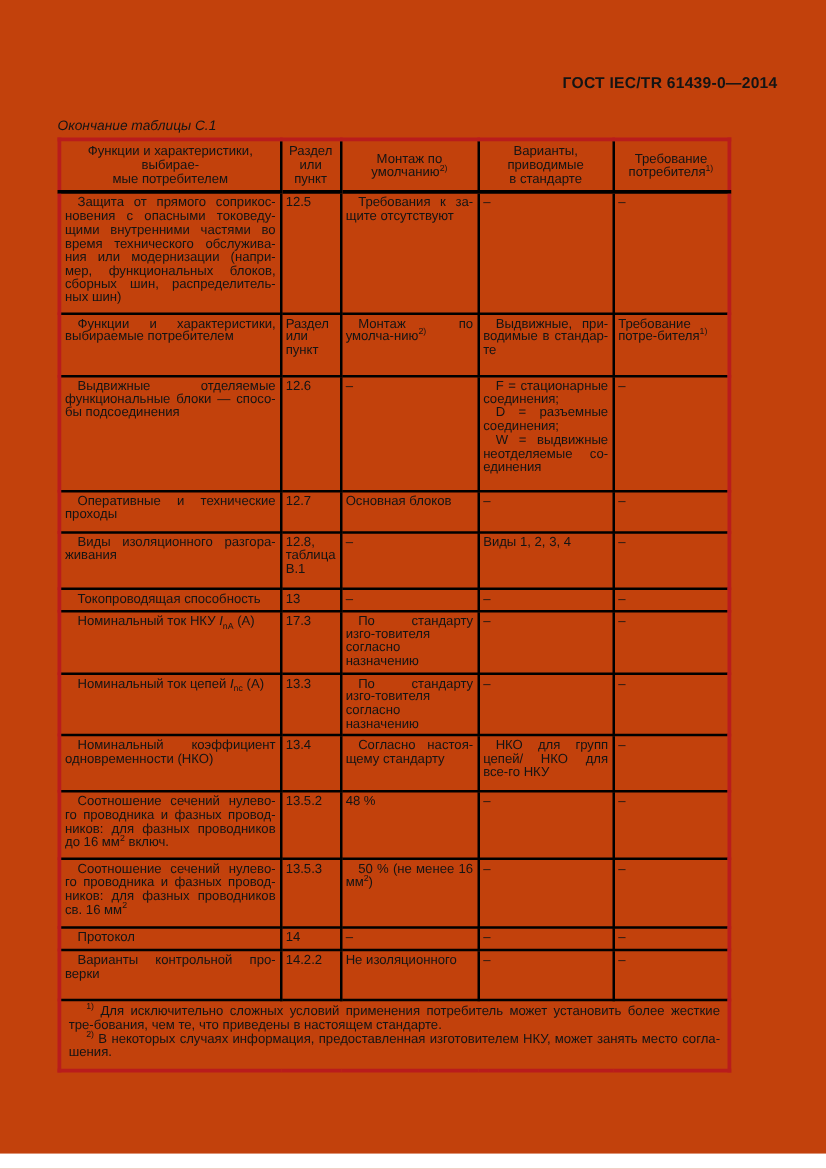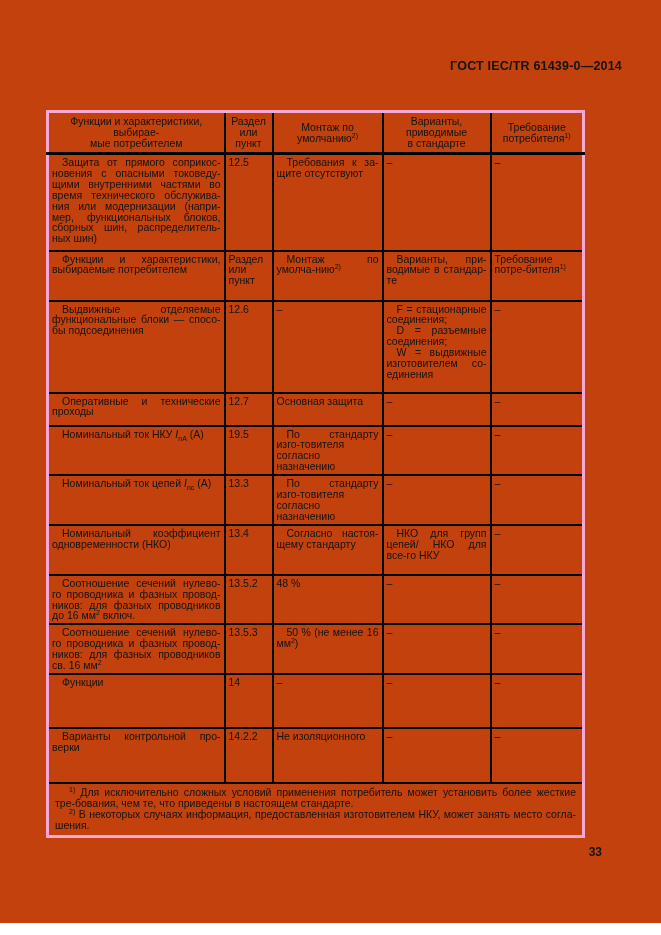--- a/index.html
+++ b/index.html
@@ -13,21 +13,21 @@
   }
   .caption{
     position:absolute;top:95px;left:46px;width:536px;
     font-style:italic;font-size:11px;
   }
   .table-wrap{position:absolute;top:110px;left:46px;width:536px;}
   table{
     border-collapse:collapse;table-layout:fixed;width:536px;
     font-size:10.5px;line-height:10.9px;color:#141414;
   }
-  table{border:3px solid #f9a8d4;padding-left:46px;}
+  table{border:3px solid #b91c1c;padding-left:46px;}
   th,td{border:2px solid #000;vertical-align:top;padding:2px 3px;}
   thead th{
     border-bottom:3px solid #000;font-weight:normal;text-align:center;
     vertical-align:middle;padding:3px 2px;height:33px;
   }
   td.c-just{text-align:justify;}
   td .p{text-align:justify;text-indent:10px;}
   td.c-first{text-align:justify;margin-top:44px;}
   td.c-first .p{text-indent:10px;}
   td.c-center{text-align:left;}
@@ -53,20 +53,21 @@
   .page-number{
     position:absolute;top:845px;left:46px;width:556px;
     text-align:right;font-weight:bold;font-size:12px;
   }
 </style>
 </head>
 <body>
 
 <div class="page">
   <div class="doc-header">ГОСТ IEC/TR 61439-0—2014</div>
+  <div class="caption">Окончание таблицы С.1</div>
 
   <div class="table-wrap">
     <table>
       <colgroup>
         <col style="width:177px">
           <col style="width:48px">
           <col style="width:110px">
           <col style="width:108px">
           <col style="width:93px">
       </colgroup>
@@ -93,51 +94,69 @@
           </tr>
           <tr>
             <td class="c-first">
               <div class="p">Функции и характеристики, выбираемые потребителем</div>
             </td>
             <td class="c-center">Раздел<br>или<br>пункт</td>
             <td class="c-just">
               <div class="p">Монтаж по умолча-нию<sup>2)</sup></div>
             </td>
             <td class="c-just">
-              <div class="p">Варианты, при-водимые в стандар-те</div>
+              <div class="p">Выдвижные, при-водимые в стандар-те</div>
             </td>
             <td class="c-center">Требование потре-бителя<sup>1)</sup></td>
           </tr>
           <tr>
             <td class="c-first">
               <div class="p">Выдвижные отделяемые функциональные блоки — спосо-бы подсоединения</div>
             </td>
             <td class="c-center">12.6</td>
             <td class="c-center">–</td>
             <td class="c-just">
               <div class="p">F = стационарные соединения;</div>
               <div class="p">D = разъемные соединения;</div>
-              <div class="p">W = выдвижные изготовителем со-единения</div>
+              <div class="p">W = выдвижные неотделяемые со-единения</div>
             </td>
             <td class="c-center">–</td>
           </tr>
           <tr>
             <td class="c-first">
               <div class="p">Оперативные и технические проходы</div>
             </td>
             <td class="c-center">12.7</td>
-            <td class="c-center">Основная защита</td>
+            <td class="c-center">Основная блоков</td>
+            <td class="c-center">–</td>
+            <td class="c-center">–</td>
+          </tr>
+          <tr>
+            <td class="c-first">
+              <div class="p">Виды изоляционного разгора-живания</div>
+            </td>
+            <td class="c-center">12.8,<br>таблица<br>В.1</td>
+            <td class="c-center">–</td>
+            <td class="c-center">Виды 1, 2, 3, 4</td>
+            <td class="c-center">–</td>
+          </tr>
+          <tr>
+            <td class="c-first">
+              <div class="p">Токопроводящая способность</div>
+            </td>
+            <td class="c-center">13</td>
+            <td class="c-center">–</td>
             <td class="c-center">–</td>
             <td class="c-center">–</td>
           </tr>
           <tr>
             <td class="c-first">
               <div class="p">Номинальный ток НКУ <i>I</i><sub>nA</sub> (А)</div>
             </td>
-            <td class="c-center">19.5</td>
+            <td class="c-center">17.3</td>
             <td class="c-just">
               <div class="p">По стандарту изго-товителя согласно назначению</div>
             </td>
             <td class="c-center">–</td>
             <td class="c-center">–</td>
           </tr>
           <tr>
             <td class="c-first">
               <div class="p">Номинальный ток цепей <i>I</i><sub>nc</sub> (А)</div>
             </td>
@@ -176,21 +195,21 @@
             </td>
             <td class="c-center">13.5.3</td>
             <td class="c-just">
               <div class="p">50 % (не менее 16 мм<sup>2</sup>)</div>
             </td>
             <td class="c-center">–</td>
             <td class="c-center">–</td>
           </tr>
           <tr>
             <td class="c-first">
-              <div class="p">Функции</div>
+              <div class="p">Протокол</div>
             </td>
             <td class="c-center">14</td>
             <td class="c-center">–</td>
             <td class="c-center">–</td>
             <td class="c-center">–</td>
           </tr>
           <tr>
             <td class="c-first">
               <div class="p">Варианты контрольной про-верки</div>
             </td>
@@ -202,14 +221,13 @@
           <tr class="foot-row">
             <td colspan="5" class="foot">
               <div class="p"><sup>1)</sup> Для исключительно сложных условий применения потребитель может установить более жесткие тре-бования, чем те, что приведены в настоящем стандарте.</div>
               <div class="p"><sup>2)</sup> В некоторых случаях информация, предоставленная изготовителем НКУ, может занять место согла-шения.</div>
             </td>
           </tr>
         </tbody>
     </table>
   </div>
 
-  <div class="page-number">33</div>
 </div>
 
 </body></html>

